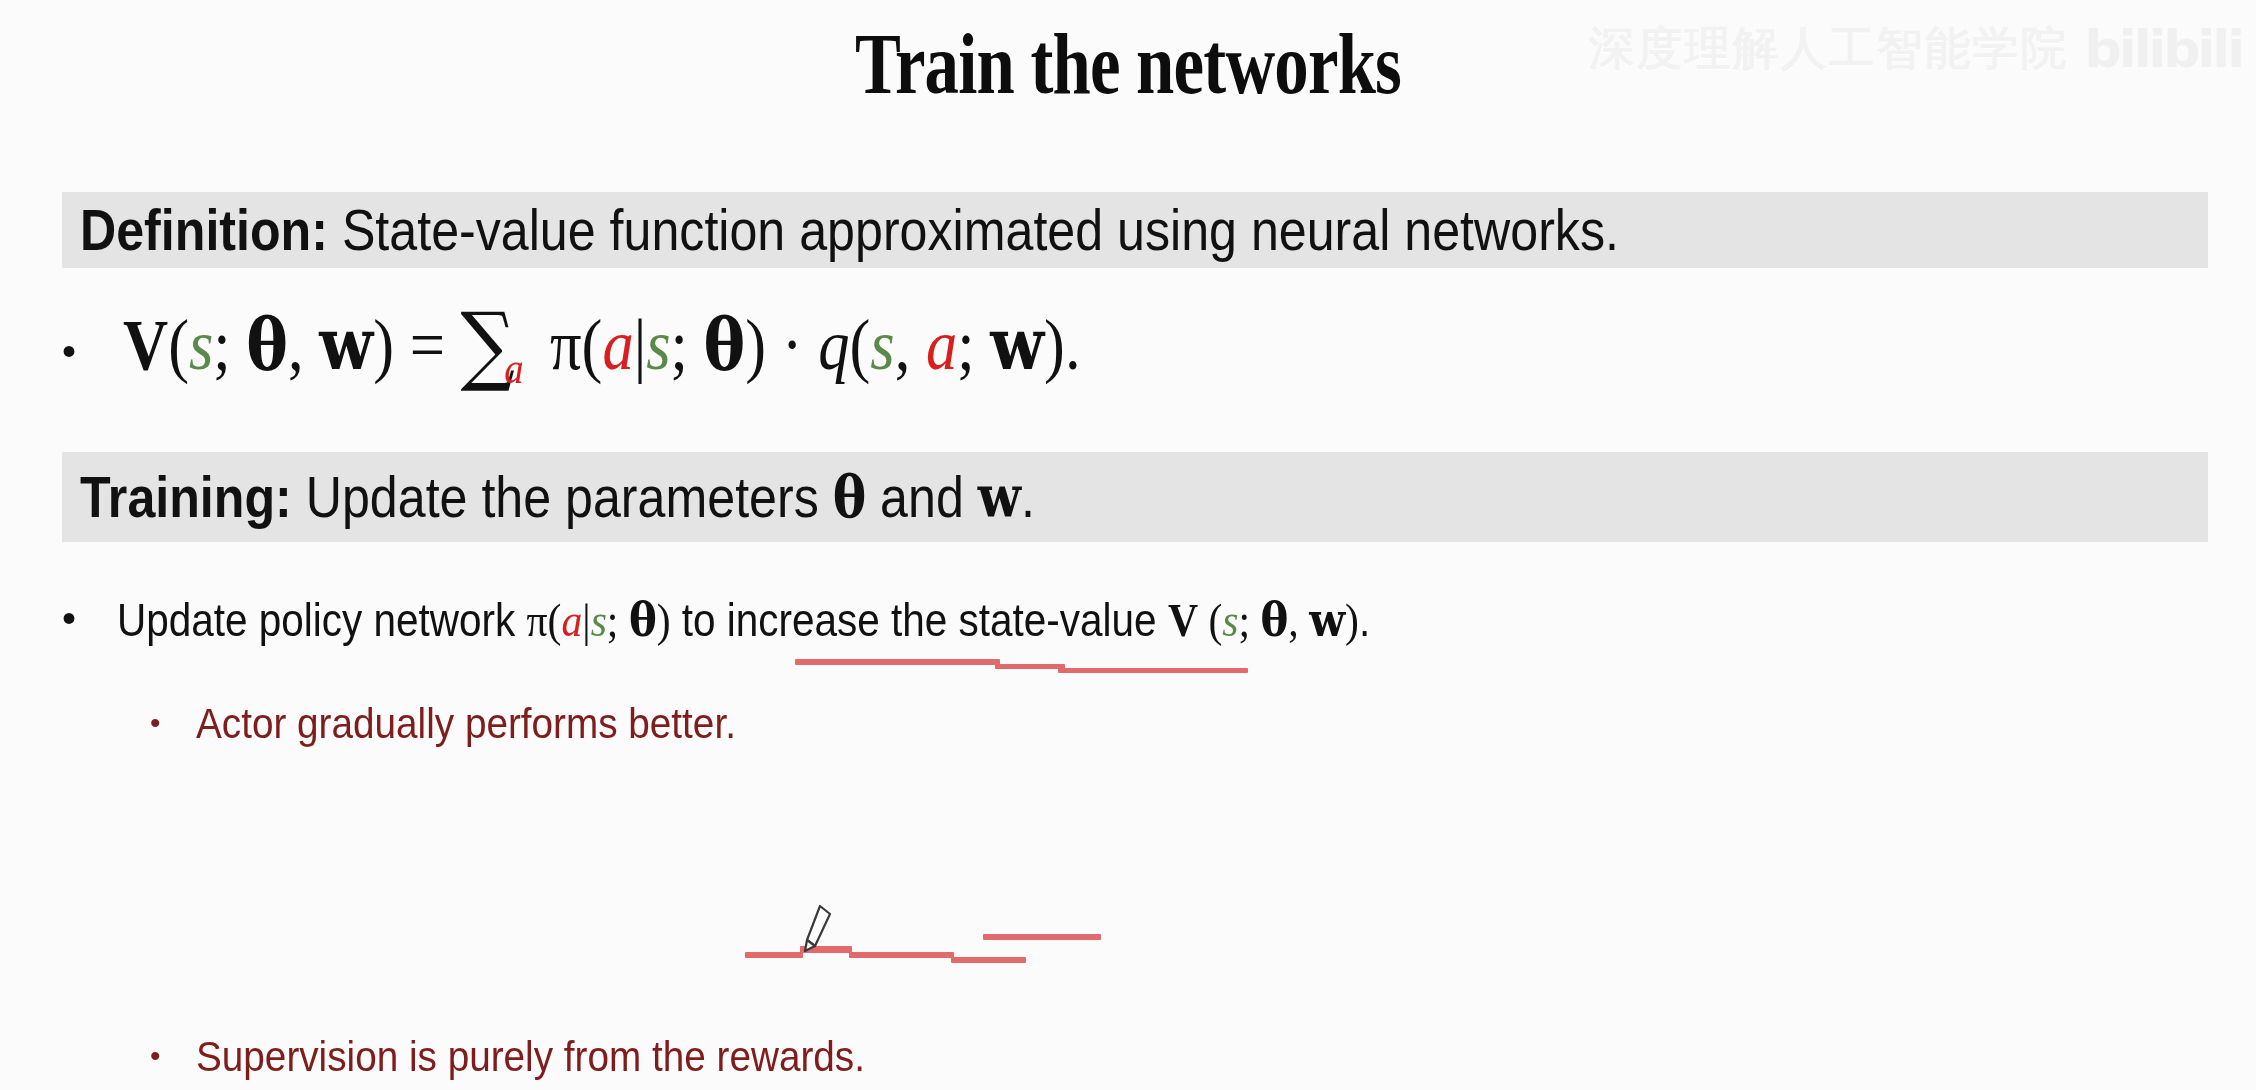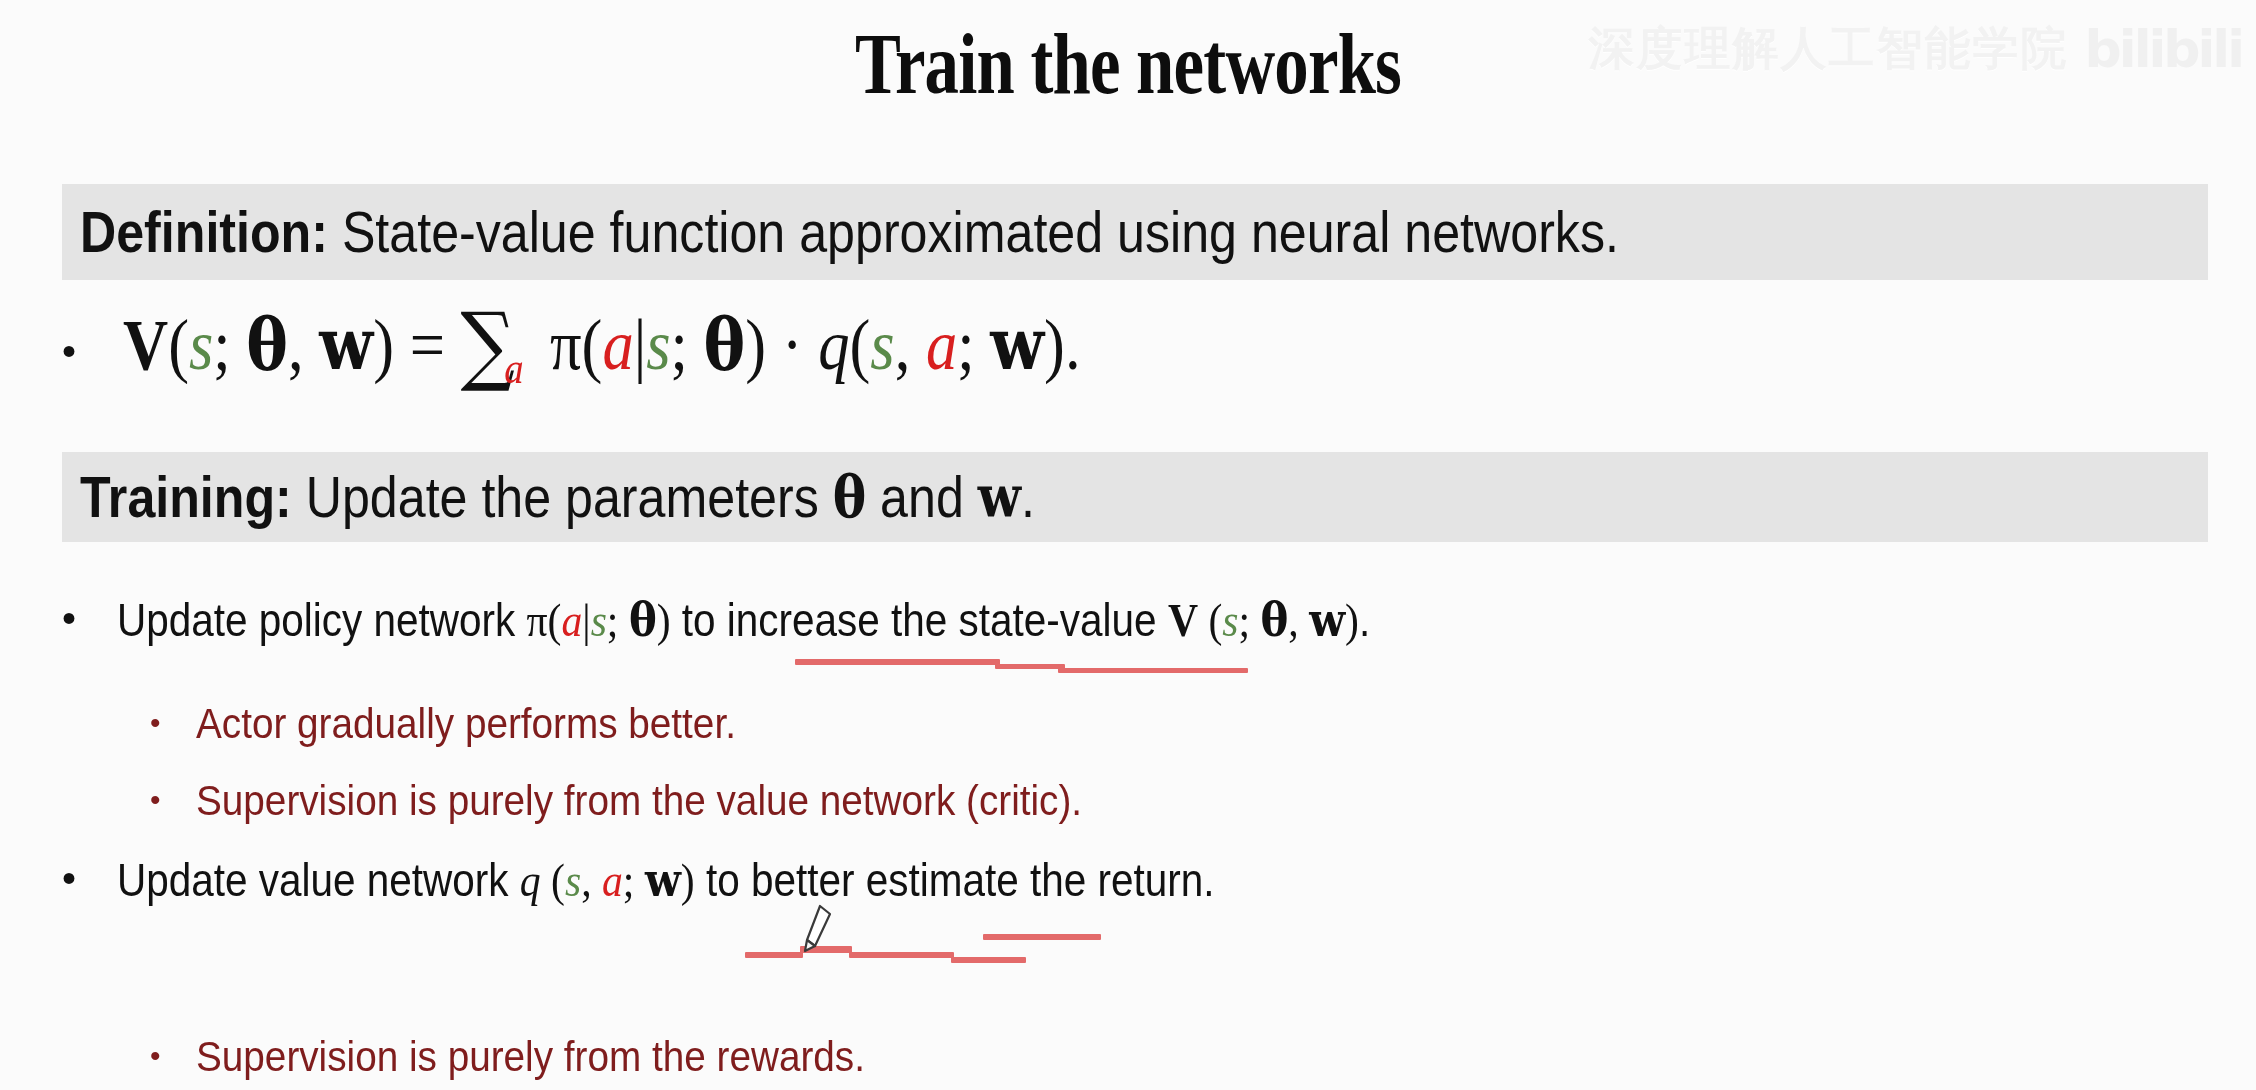--- a/index.html
+++ b/index.html
@@ -55,21 +55,21 @@
 
   
   .banner{
     position:absolute;
     left:62px;width:2146px;
     background:#e4e4e4;
     display:flex;align-items:center;
     box-sizing:border-box;
     padding-left:18px;
   }
-  #banner-definition{top:184px;height:96px;}
+  #banner-definition{top:192px;height:76px;}
   #banner-training{top:452px;height:90px;}
 
   .banner .line{
     font-size:57px;
     color:#111;
     white-space:nowrap;
     transform:scaleX(0.88);
     transform-origin:0 50%;
     line-height:1;
   }
@@ -181,27 +181,21 @@
     </div>
   </div>
 
   <div class="row lvl1 bullet1" style="top:596px">
     <span class="txt"><span>Update policy network </span><span class="mth"><span class="up">π</span><span class="up">(</span><span class="red">a</span><span class="up">|</span><span class="grn">s</span><span class="up">;&nbsp;</span><span class="bf">θ</span><span class="up">)</span></span><span> to increase the state-value </span><span class="mth"><span class="bfi">V</span><span class="up">&nbsp;(</span><span class="grn">s</span><span class="up">;&nbsp;</span><span class="bf">θ</span><span class="up">,&nbsp;</span><span class="bf">w</span><span class="up">)</span></span><span>.</span></span>
   </div>
 
   <div class="row lvl2 bullet2" style="top:702px">
     <span class="txt">Actor gradually performs better.</span>
   </div>
-  <div class="row lvl2 bullet2" style="top:779px">
-    <span class="txt">Supervision is purely from the value network (critic).</span>
-  </div>
-
-  <div class="row lvl1 bullet1" style="top:856px">
-    <span class="txt"><span>Update value network </span><span class="mth"><span>q</span><span class="up">&nbsp;(</span><span class="grn">s</span><span class="up">,&nbsp;</span><span class="red">a</span><span class="up">;&nbsp;</span><span class="bf">w</span><span class="up">)</span></span><span> to better estimate the return.</span></span>
-  </div>
+
 
   <div class="row lvl2 bullet2" style="top:1035px">
     <span class="txt">Supervision is purely from the rewards.</span>
   </div>
 
   <div class="redline" style="left:795px;top:659px;width:205px;height:6px;"></div>
   <div class="redline" style="left:995px;top:664px;width:70px;height:5px;"></div>
   <div class="redline" style="left:1058px;top:668px;width:190px;height:5px;"></div>
 
   <div class="redline" style="left:983px;top:934px;width:118px;height:6px;"></div>

